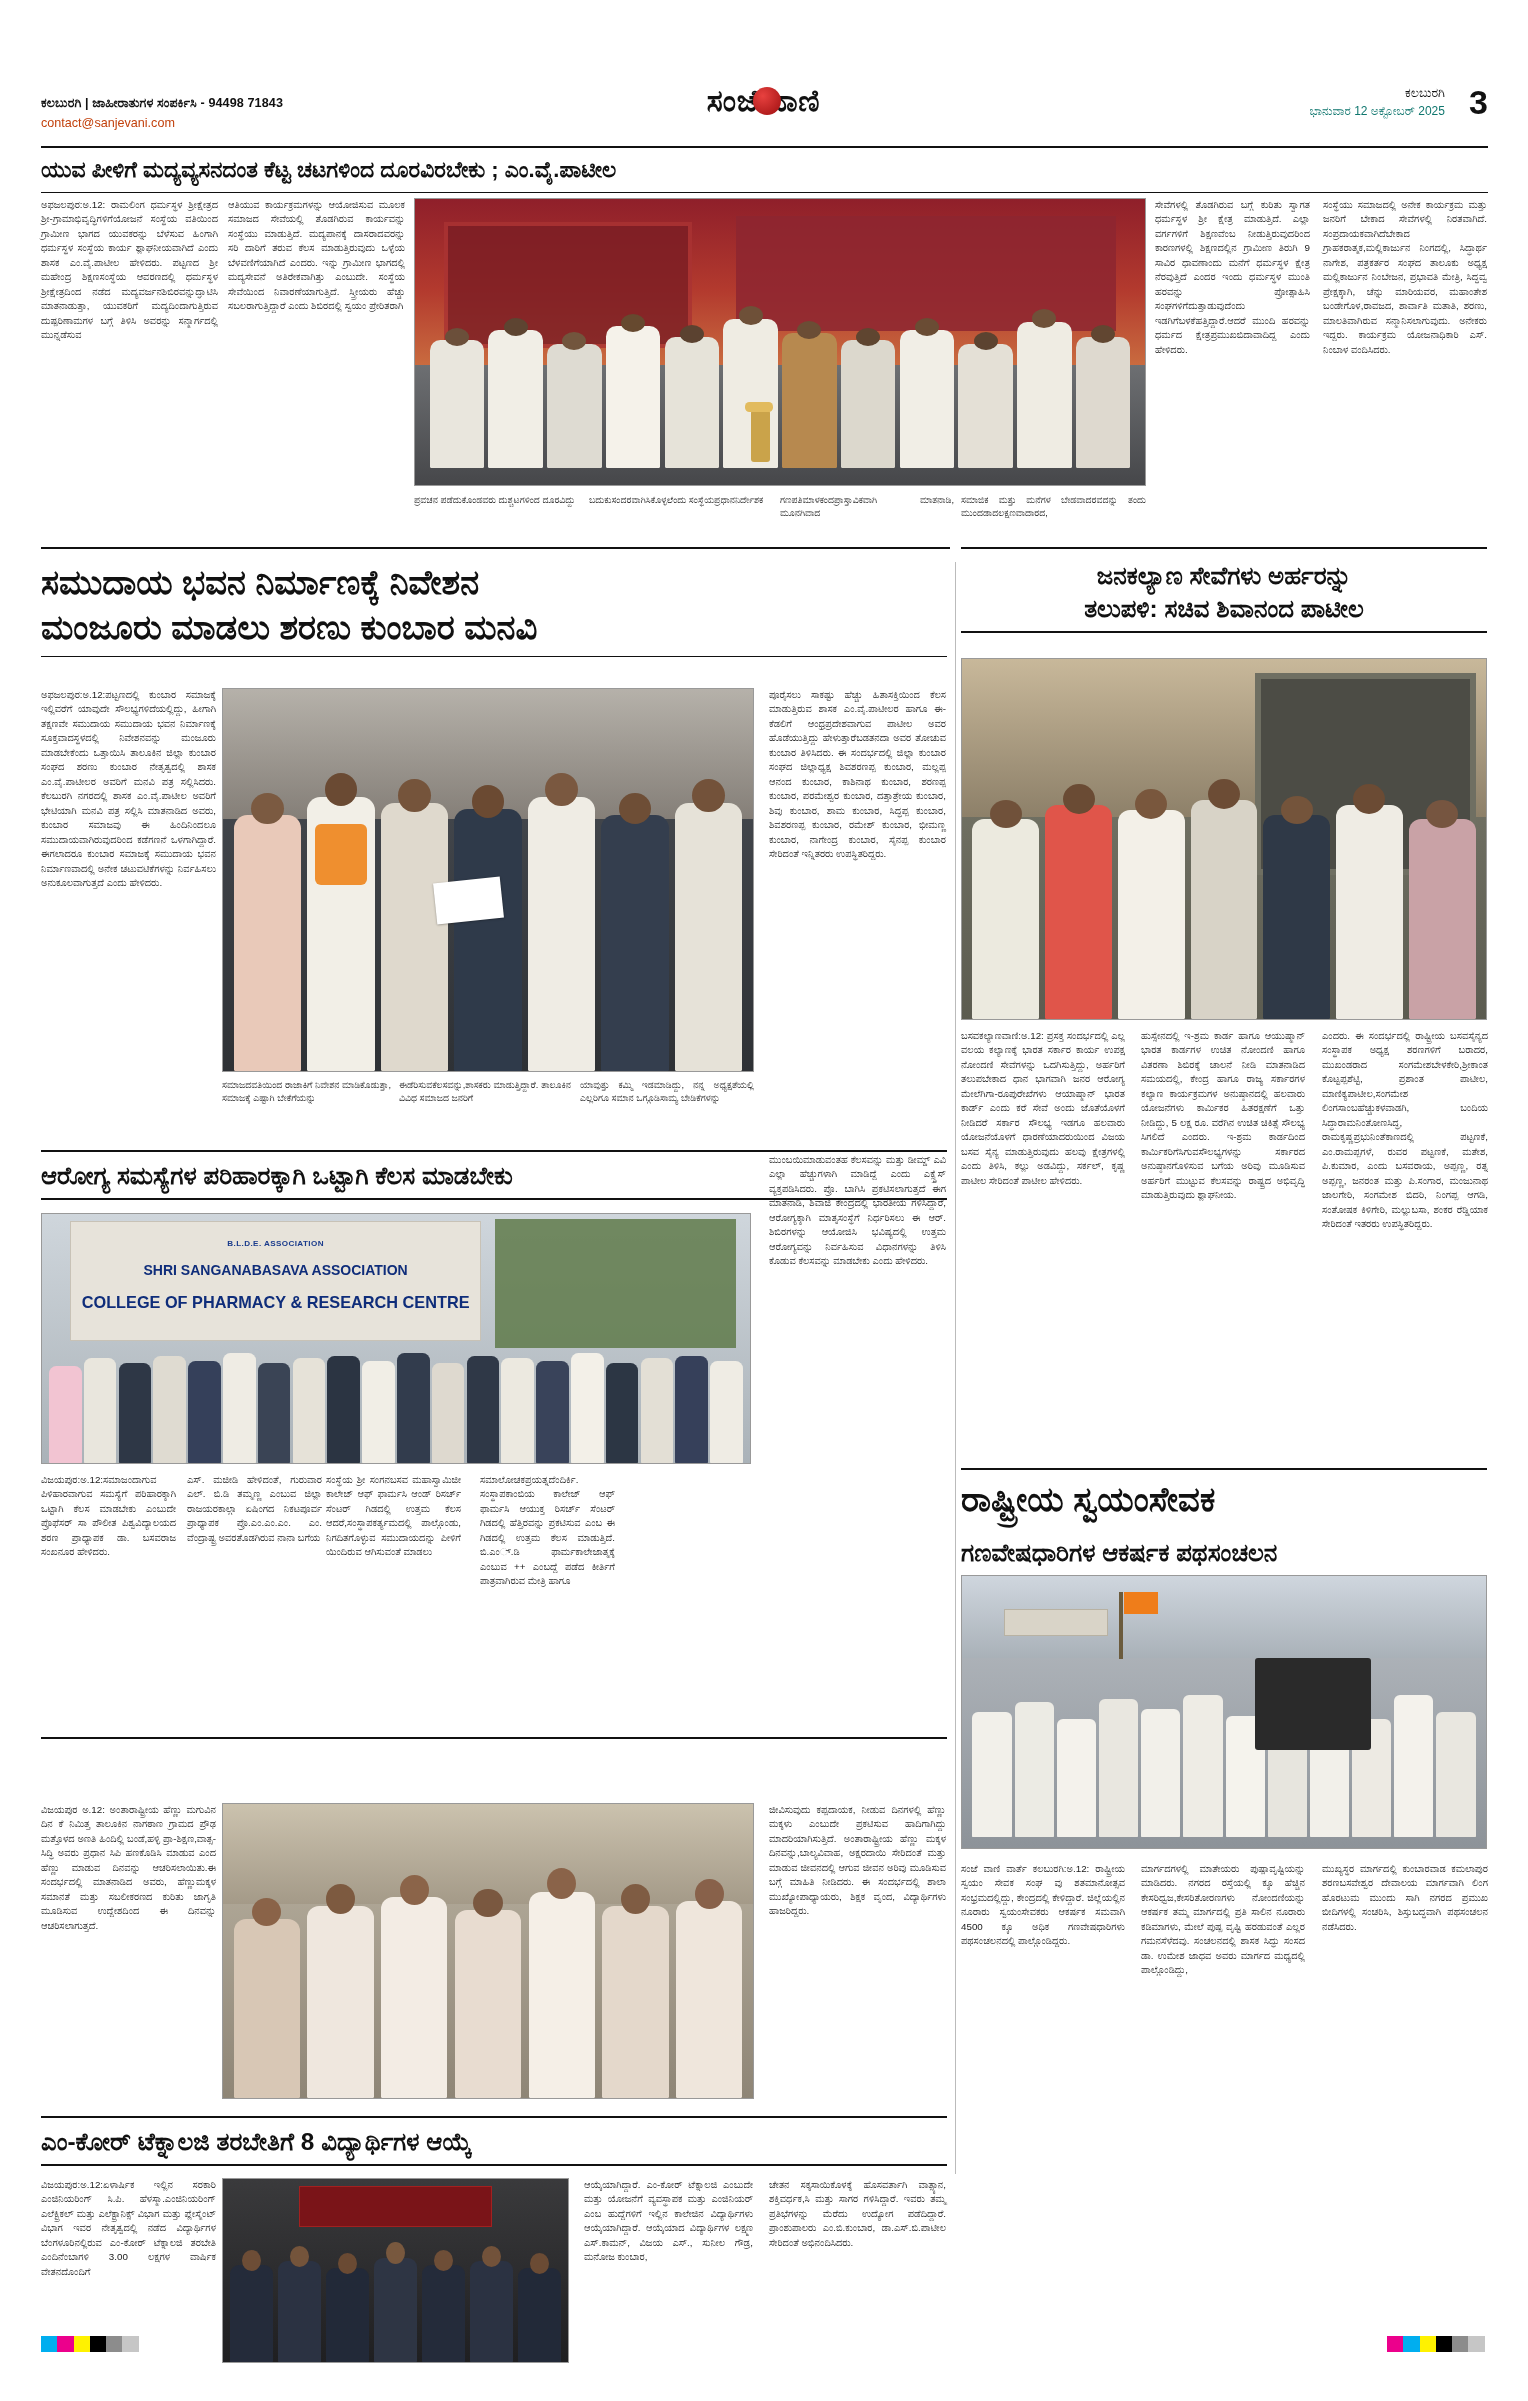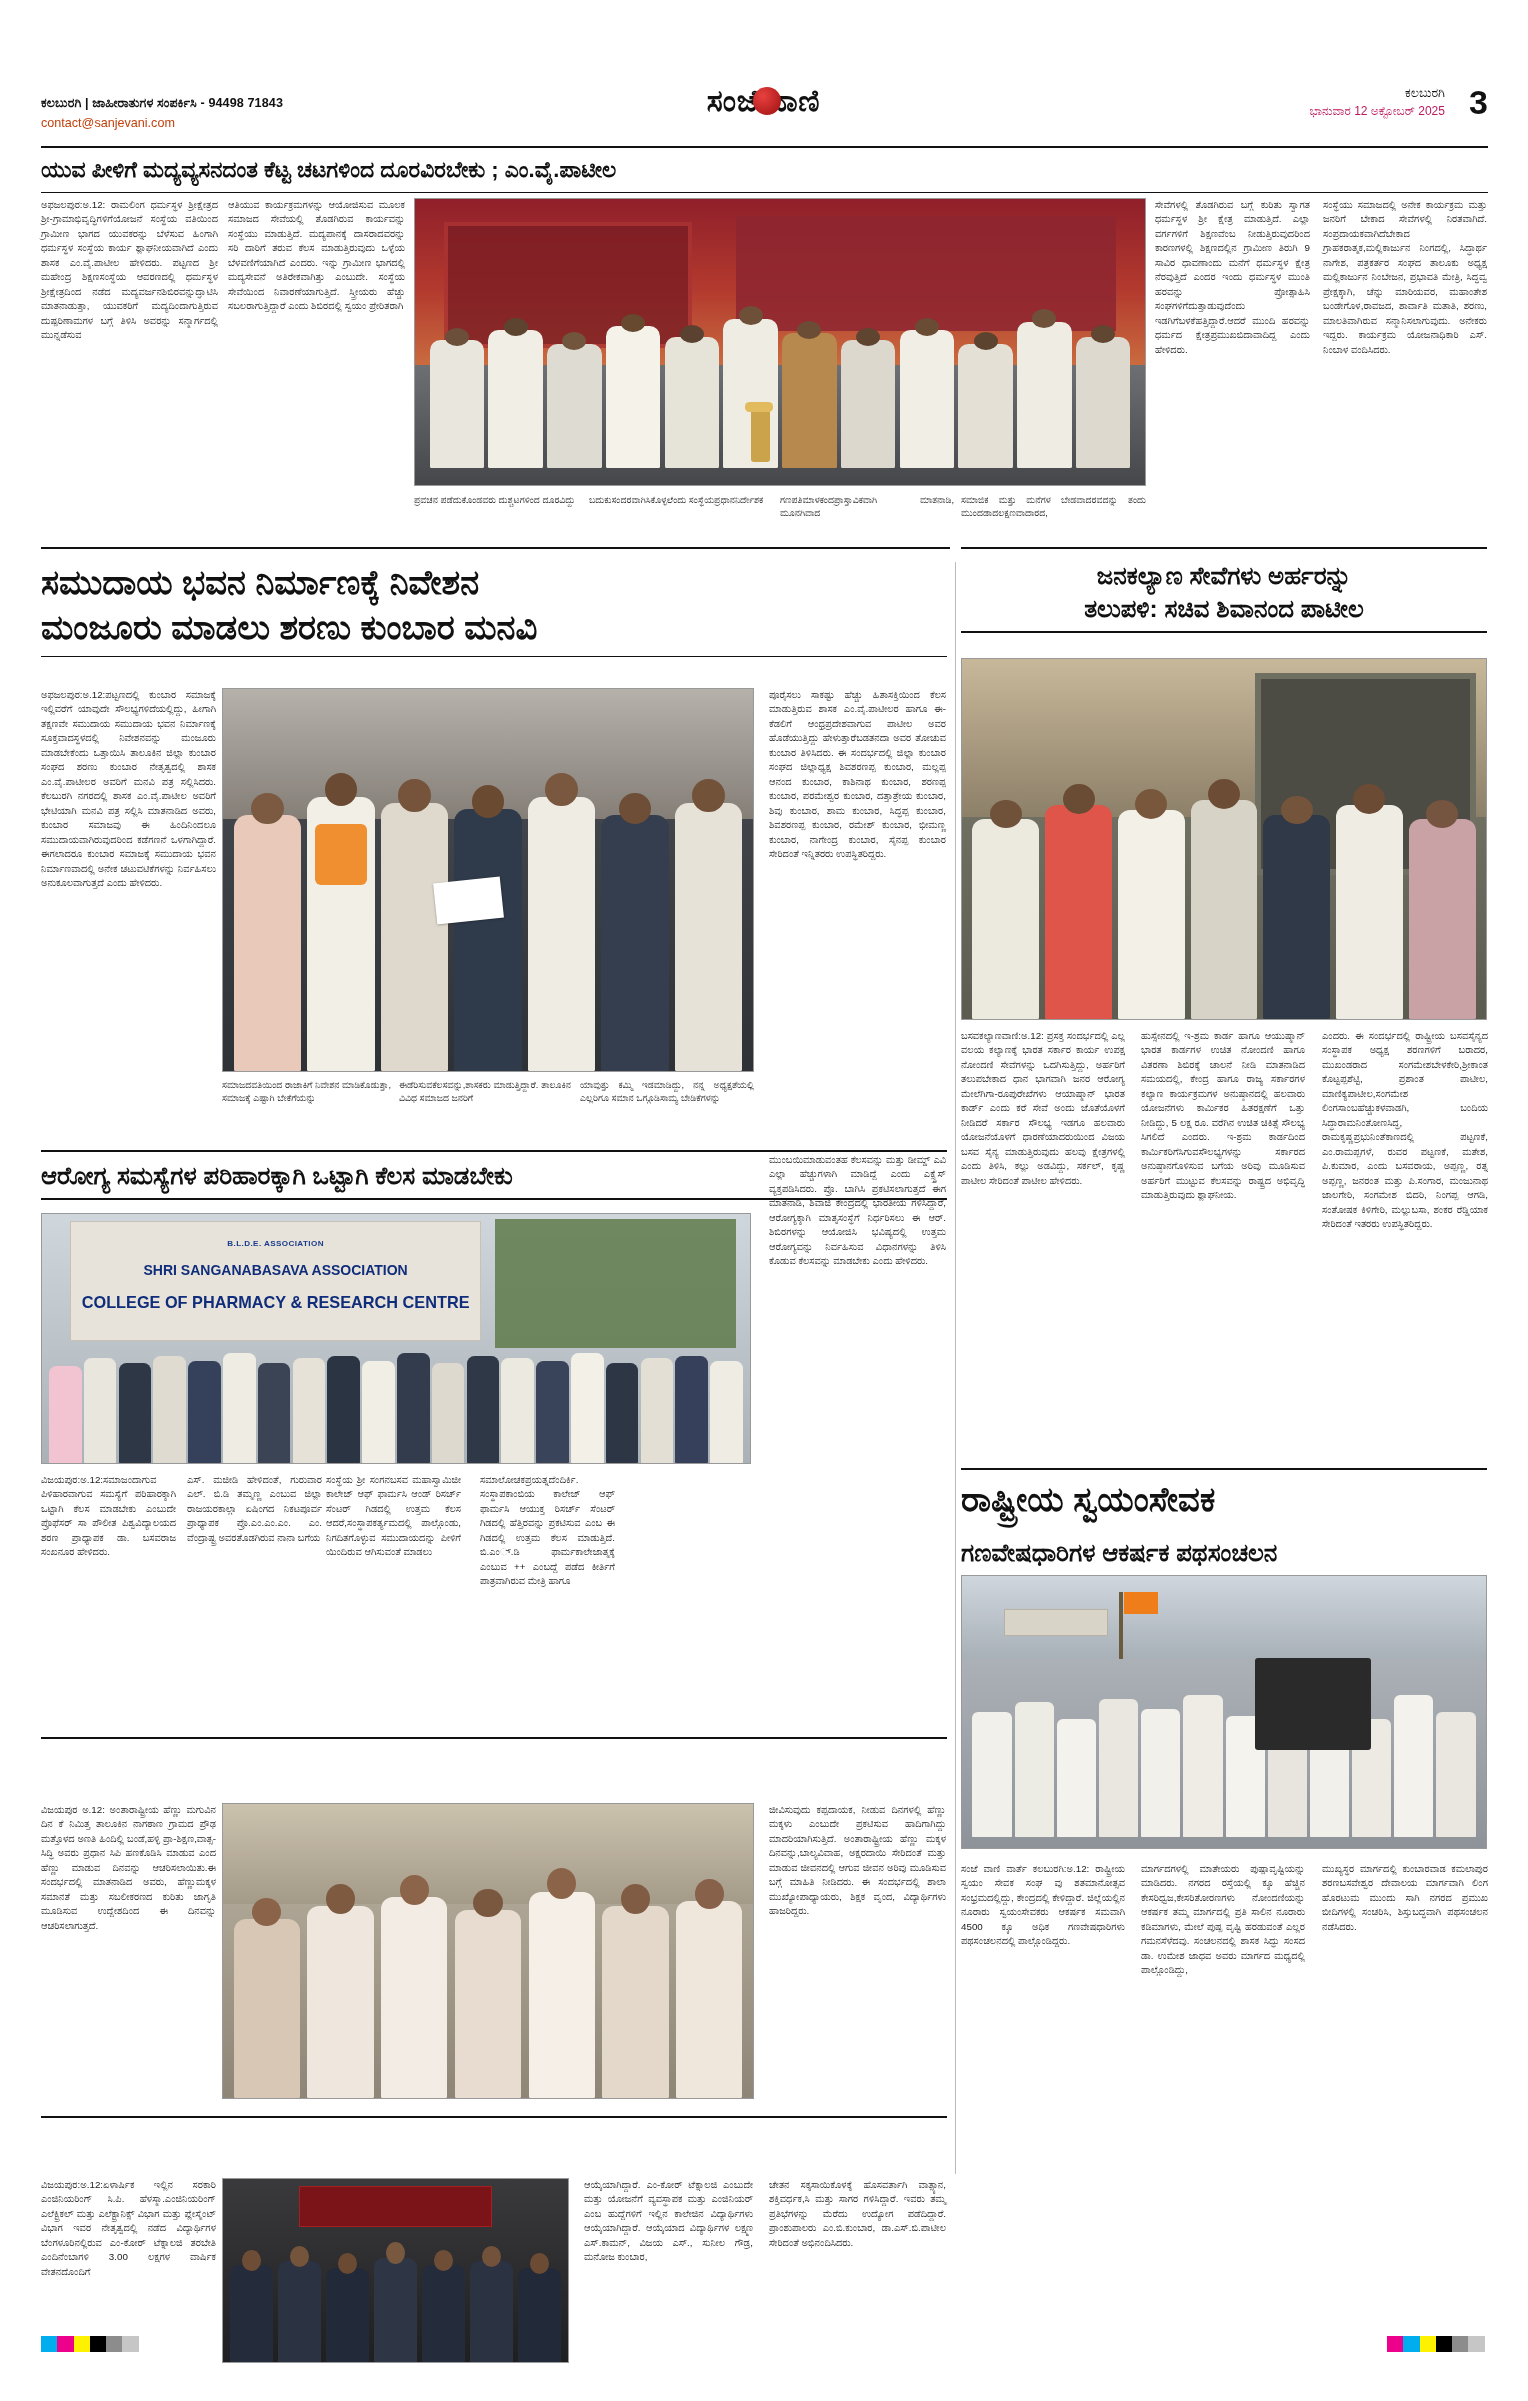--- a/index.html
+++ b/index.html
@@ -27,21 +27,21 @@
     border-bottom: 2.2px solid #111;
     display: flex; align-items: flex-start; justify-content: space-between;
   }
   .mh-left { font-size: 12.6px; line-height: 1.6; color: #111; padding-top: 13.3px; }
   .mh-left .row1 { font-weight: bold; letter-spacing: 0.1px; }
   .mh-left .row2 { color:#c2410c; }
   .mh-center { display:flex; align-items:center; gap: 7.4px; padding-top: 4.4px; }
   .mh-logo-text { font-size: 30px; font-weight: bold; letter-spacing: 0.7px; color:#111; }
   .mh-right { text-align: right; padding-top: 6px; position: relative; width: 244px; }
   .mh-city { font-size: 12.6px; color:#111; margin-right: 43px; }
-  .mh-date { font-size: 12px; color:#be185d; margin-right: 43px; margin-top: 3px;}
+  .mh-date { font-size: 12px; color:#0f766e; margin-right: 43px; margin-top: 3px;}
   .mh-pageno {
     position: absolute; right: 0; top: 3px;
     font-size: 34px; font-weight: bold; color: #111;
   }
 
   
   .hl {
     font-weight: bold;
     color: #111;
     line-height: 1.18;
@@ -371,20 +371,24 @@
         <div style="flex:1;height:88%;background:#efe6dc;border-radius:12px 12px 1.5px 1.5px; position:relative;">
             <div style="position:absolute;left:28%;top:-22px;width:44%;height:30px;border-radius:50%;background:#88614a;"></div>
           </div>
       </div>
     </div>
   </div>
 
   <div class="block col-text" style="left:769px; top:1803px; width:177px; height:311px;">ಜೀವಿಸುವುದು ಕಪ್ಪದಾಯಕ, ನೀಡುವ ದಿನಗಳಲ್ಲಿ ಹೆಣ್ಣು ಮಕ್ಕಳು ಎಂಬುದೇ ಪ್ರಕಟಿಸುವ ಹಾದಿಗಾಗಿದ್ದು ಮಾದರಿಯಾಗಿಸುತ್ತಿದೆ. ಅಂತಾರಾಷ್ಟ್ರೀಯ ಹೆಣ್ಣು ಮಕ್ಕಳ ದಿನವನ್ನು,ಬಾಲ್ಯವಿವಾಹ, ಅಕ್ಷರದಾಯಿ ಸೇರಿದಂತೆ ಮತ್ತು ಮಾಡುವ ಜೀವನದಲ್ಲಿ ಆಗುವ ಜೀವನ ಅರಿವು ಮೂಡಿಸುವ ಬಗ್ಗೆ ಮಾಹಿತಿ ನೀಡಿದರು. ಈ ಸಂದರ್ಭದಲ್ಲಿ ಶಾಲಾ ಮುಖ್ಯೋಪಾಧ್ಯಾಯರು, ಶಿಕ್ಷಕ ವೃಂದ, ವಿದ್ಯಾರ್ಥಿಗಳು ಹಾಜರಿದ್ದರು.</div>
 
   <div class="rule" style="position:absolute; left:41px; top:2116px; width:906px; height:2.2px;"></div>
+  <div class="block" style="left:41px; top:2128px; width:906px;">
+    <div class="hl headline-md">ಎಂ-ಕೋರ್ ಟೆಕ್ನಾಲಜಿ ತರಬೇತಿಗೆ 8 ವಿದ್ಯಾರ್ಥಿಗಳ ಆಯ್ಕೆ</div>
+    <div class="rule" style="margin-top:7.4px; width:906px;"></div>
+  </div>
 
   <div class="block col-text" style="left:41px; top:2178px; width:175px; height:185px;">ವಿಜಯಪುರ:ಅ.12:ಏಳಾರ್ಷಿಕ ಇಲ್ಲಿನ ಸರಕಾರಿ ಎಂಜಿನಿಯರಿಂಗ್ ಸಿ.ಪಿ. ಹೆಳಸ್ಮಾ.ಎಂಜಿನಿಯರಿಂಗ್ ಎಲೆಕ್ಟ್ರಿಕಲ್ ಮತ್ತು ಎಲೆಕ್ಟ್ರಾನಿಕ್ಸ್ ವಿಭಾಗ ಮತ್ತು ಪ್ಲೇಸ್ಮೆಂಟ್ ವಿಭಾಗ ಇವರ ನೇತೃತ್ವದಲ್ಲಿ ನಡೆದ ವಿದ್ಯಾರ್ಥಿಗಳ ಬೆಂಗಳೂರಿನಲ್ಲಿರುವ ಎಂ-ಕೋರ್ ಟೆಕ್ನಾಲಜಿ ತರಬೇತಿ ಎಂದಿನೆಂಬಾಗಳಿ 3.00 ಲಕ್ಷಗಳ ವಾರ್ಷಿಕ ವೇತನದೊಂದಿಗೆ</div>
 
   <div class="photo" style="position:absolute; left:222px; top:2178px; width:347px; height:185px; border:0.7px solid #999;">
     <div class="scene">
       <div style="position:absolute; inset:0; background:linear-gradient(180deg,#3a3a3c,#1f1f21);"></div>
       <div style="position:absolute; left:22%; top:4%; width:56%; height:22%; background:#7a1418; border:1.5px solid #a3201f;"></div>
       <div style="position:absolute; left:2%; bottom:0; width:96%; height:66%; display:flex; align-items:flex-end; gap:4.4px;">
         <div style="flex:1;height:80%;background:#242b3a;border-radius:9px 9px 0.7px 0.7px; position:relative;">
             <div style="position:absolute;left:28%;top:-15px;width:44%;height:21px;border-radius:50%;background:#6d4d36;"></div>

